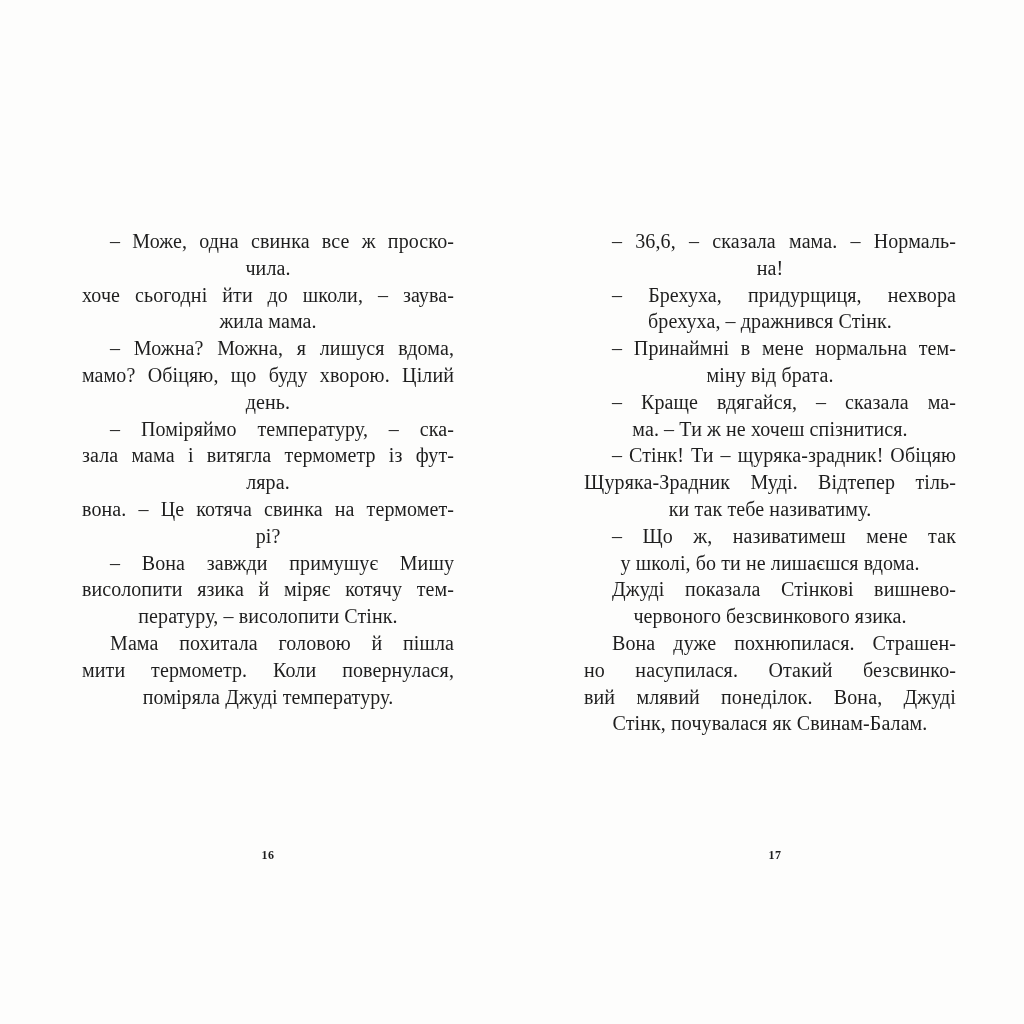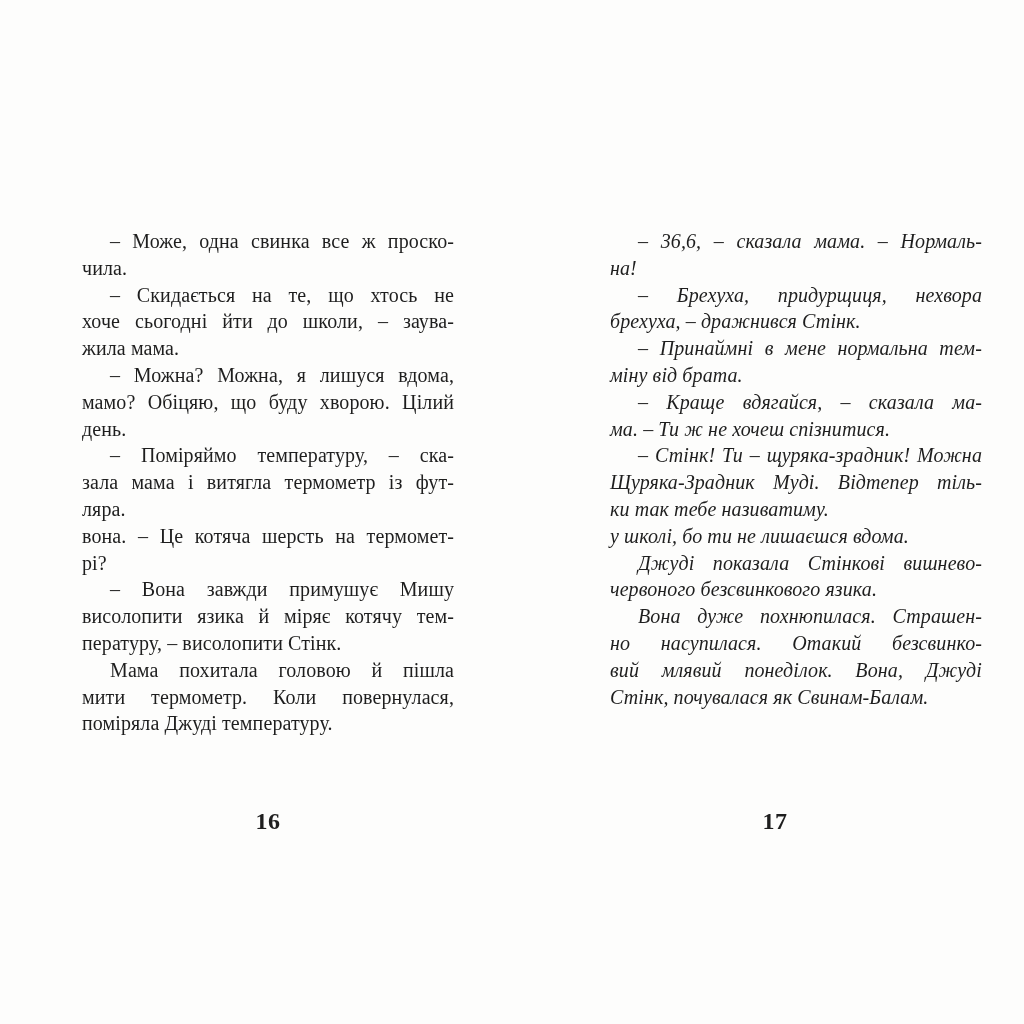--- a/index.html
+++ b/index.html
@@ -21,83 +21,83 @@
   }
   .page-col {
     position: absolute;
     top: 228px;
     width: 372px;
     font-size: 20px;
     line-height: 26.8px;
     letter-spacing: 0.1px;
   }
   .page-col.left  { left: 82px;  }
-  .page-col.right { left: 610px; font-style: italic; }
+  .page-col.right { left: 584px; }
   .line {
     white-space: normal;
-    text-align: left;
+    text-align: center;
   }
   .line.just {
     text-align: justify;
     text-align-last: justify;
   }
   .line.indent {
     text-indent: 28px;
   }
   .folio {
     position: absolute;
-    top: 808px;
+    top: 848px;
     width: 372px;
     text-align: center;
-    font-size: 24px;
+    font-size: 12px;
     font-weight: bold;
     letter-spacing: 0.5px;
   }
   .folio.left  { left: 82px;  }
   .folio.right { left: 589px; }
 </style>
 </head>
 <body>
 
 <div class="spread">
 
   <div class="page-col left">
       <div class="line indent just">– Може, одна свинка все ж проско-</div>
       <div class="line">чила.</div>
-      <div class="line indent just">– Скидається на те, що хтось не</div>
       <div class="line just">хоче сьогодні йти до школи, – заува-</div>
       <div class="line">жила мама.</div>
       <div class="line indent just">– Можна? Можна, я лишуся вдома,</div>
       <div class="line just">мамо? Обіцяю, що буду хворою. Цілий</div>
       <div class="line">день.</div>
       <div class="line indent just">– Поміряймо температуру, – ска-</div>
       <div class="line just">зала мама і витягла термометр із фут-</div>
       <div class="line">ляра.</div>
-      <div class="line just">вона. – Це котяча шерсть на термомет-</div>
+      <div class="line just">вона. – Це котяча свинка на термомет-</div>
       <div class="line">рі?</div>
       <div class="line indent just">– Вона завжди примушує Мишу</div>
       <div class="line just">висолопити язика й міряє котячу тем-</div>
       <div class="line">пературу, – висолопити Стінк.</div>
       <div class="line indent just">Мама похитала головою й пішла</div>
       <div class="line just">мити термометр. Коли повернулася,</div>
       <div class="line">поміряла Джуді температуру.</div>
     </div>
 
   <div class="page-col right">
       <div class="line indent just">– 36,6, – сказала мама. – Нормаль-</div>
       <div class="line">на!</div>
       <div class="line indent just">– Брехуха, придурщиця, нехвора</div>
       <div class="line">брехуха, – дражнився Стінк.</div>
       <div class="line indent just">– Принаймні в мене нормальна тем-</div>
       <div class="line">міну від брата.</div>
       <div class="line indent just">– Краще вдягайся, – сказала ма-</div>
       <div class="line">ма. – Ти ж не хочеш спізнитися.</div>
-      <div class="line indent just">– Стінк! Ти – щуряка-зрадник! Можна</div>
+      <div class="line indent just">– Стінк! Ти – щуряка-зрадник! Обіцяю</div>
       <div class="line just">Щуряка-Зрадник Муді. Відтепер тіль-</div>
       <div class="line">ки так тебе називатиму.</div>
+      <div class="line indent just">– Що ж, називатимеш мене так</div>
       <div class="line">у школі, бо ти не лишаєшся вдома.</div>
       <div class="line indent just">Джуді показала Стінкові вишнево-</div>
       <div class="line">червоного безсвинкового язика.</div>
       <div class="line indent just">Вона дуже похнюпилася. Страшен-</div>
       <div class="line just">но насупилася. Отакий безсвинко-</div>
       <div class="line just">вий млявий понеділок. Вона, Джуді</div>
       <div class="line">Стінк, почувалася як Свинам-Балам.</div>
     </div>
 
   <div class="folio left">16</div>

